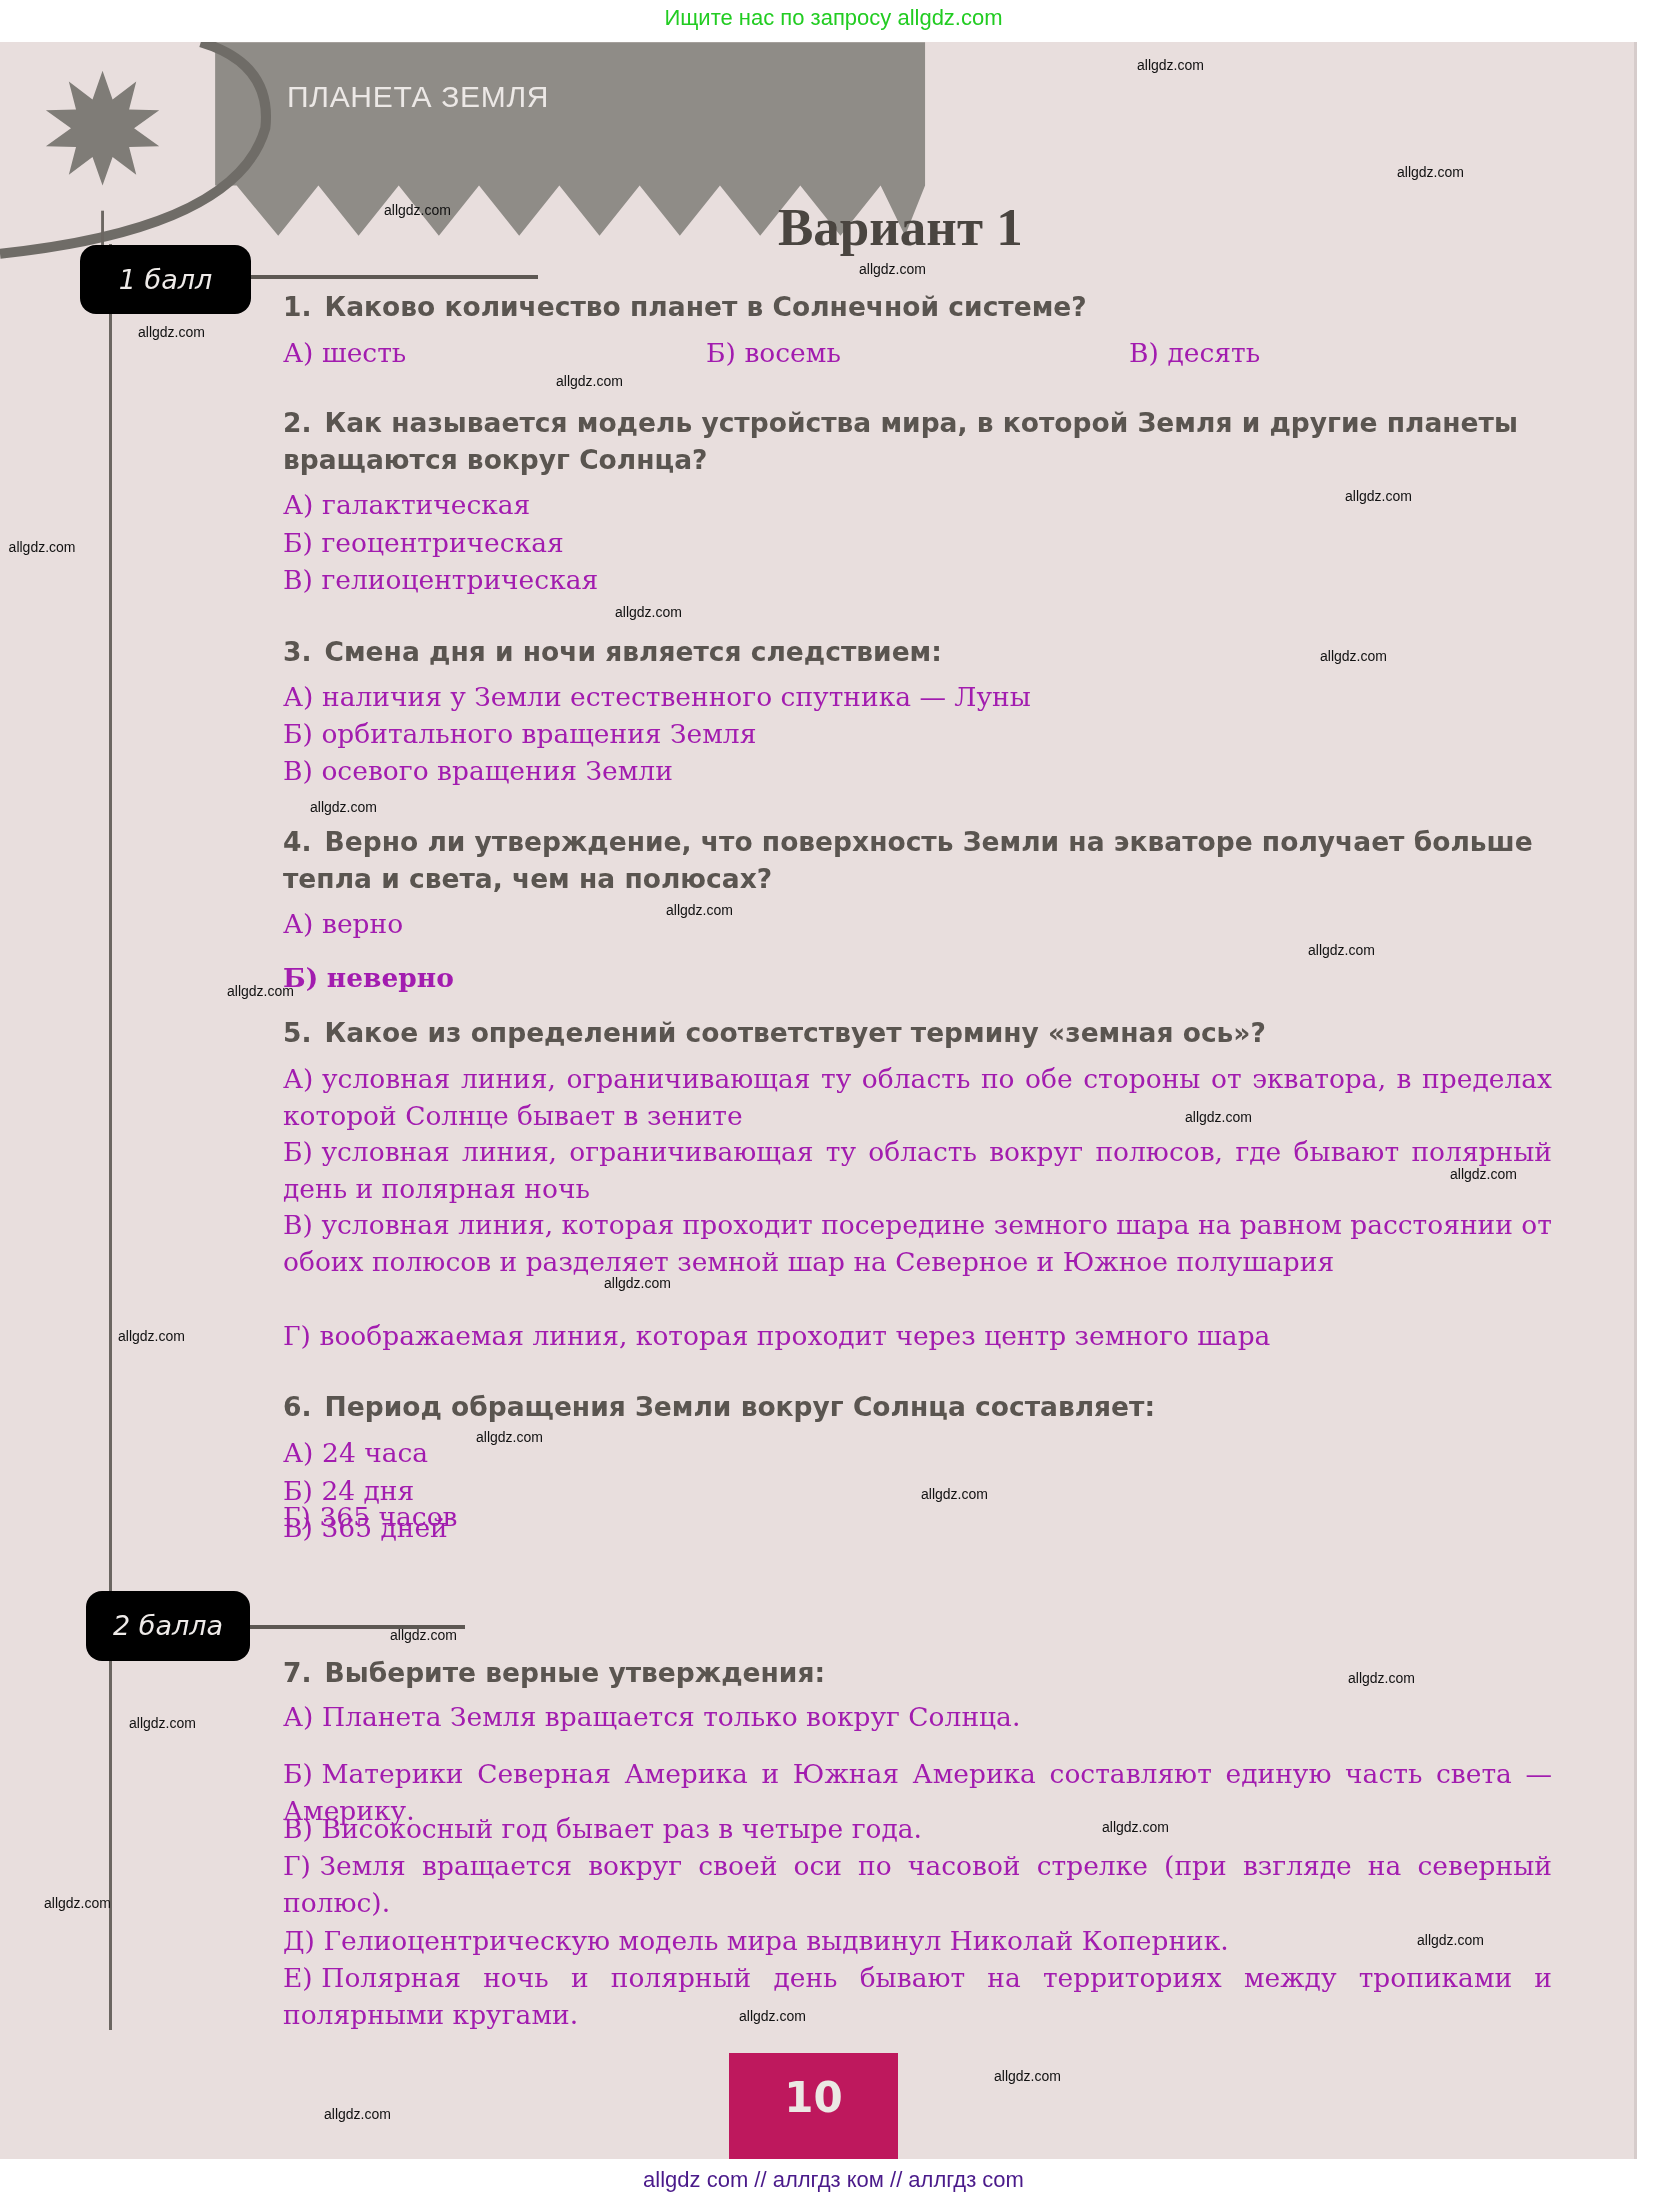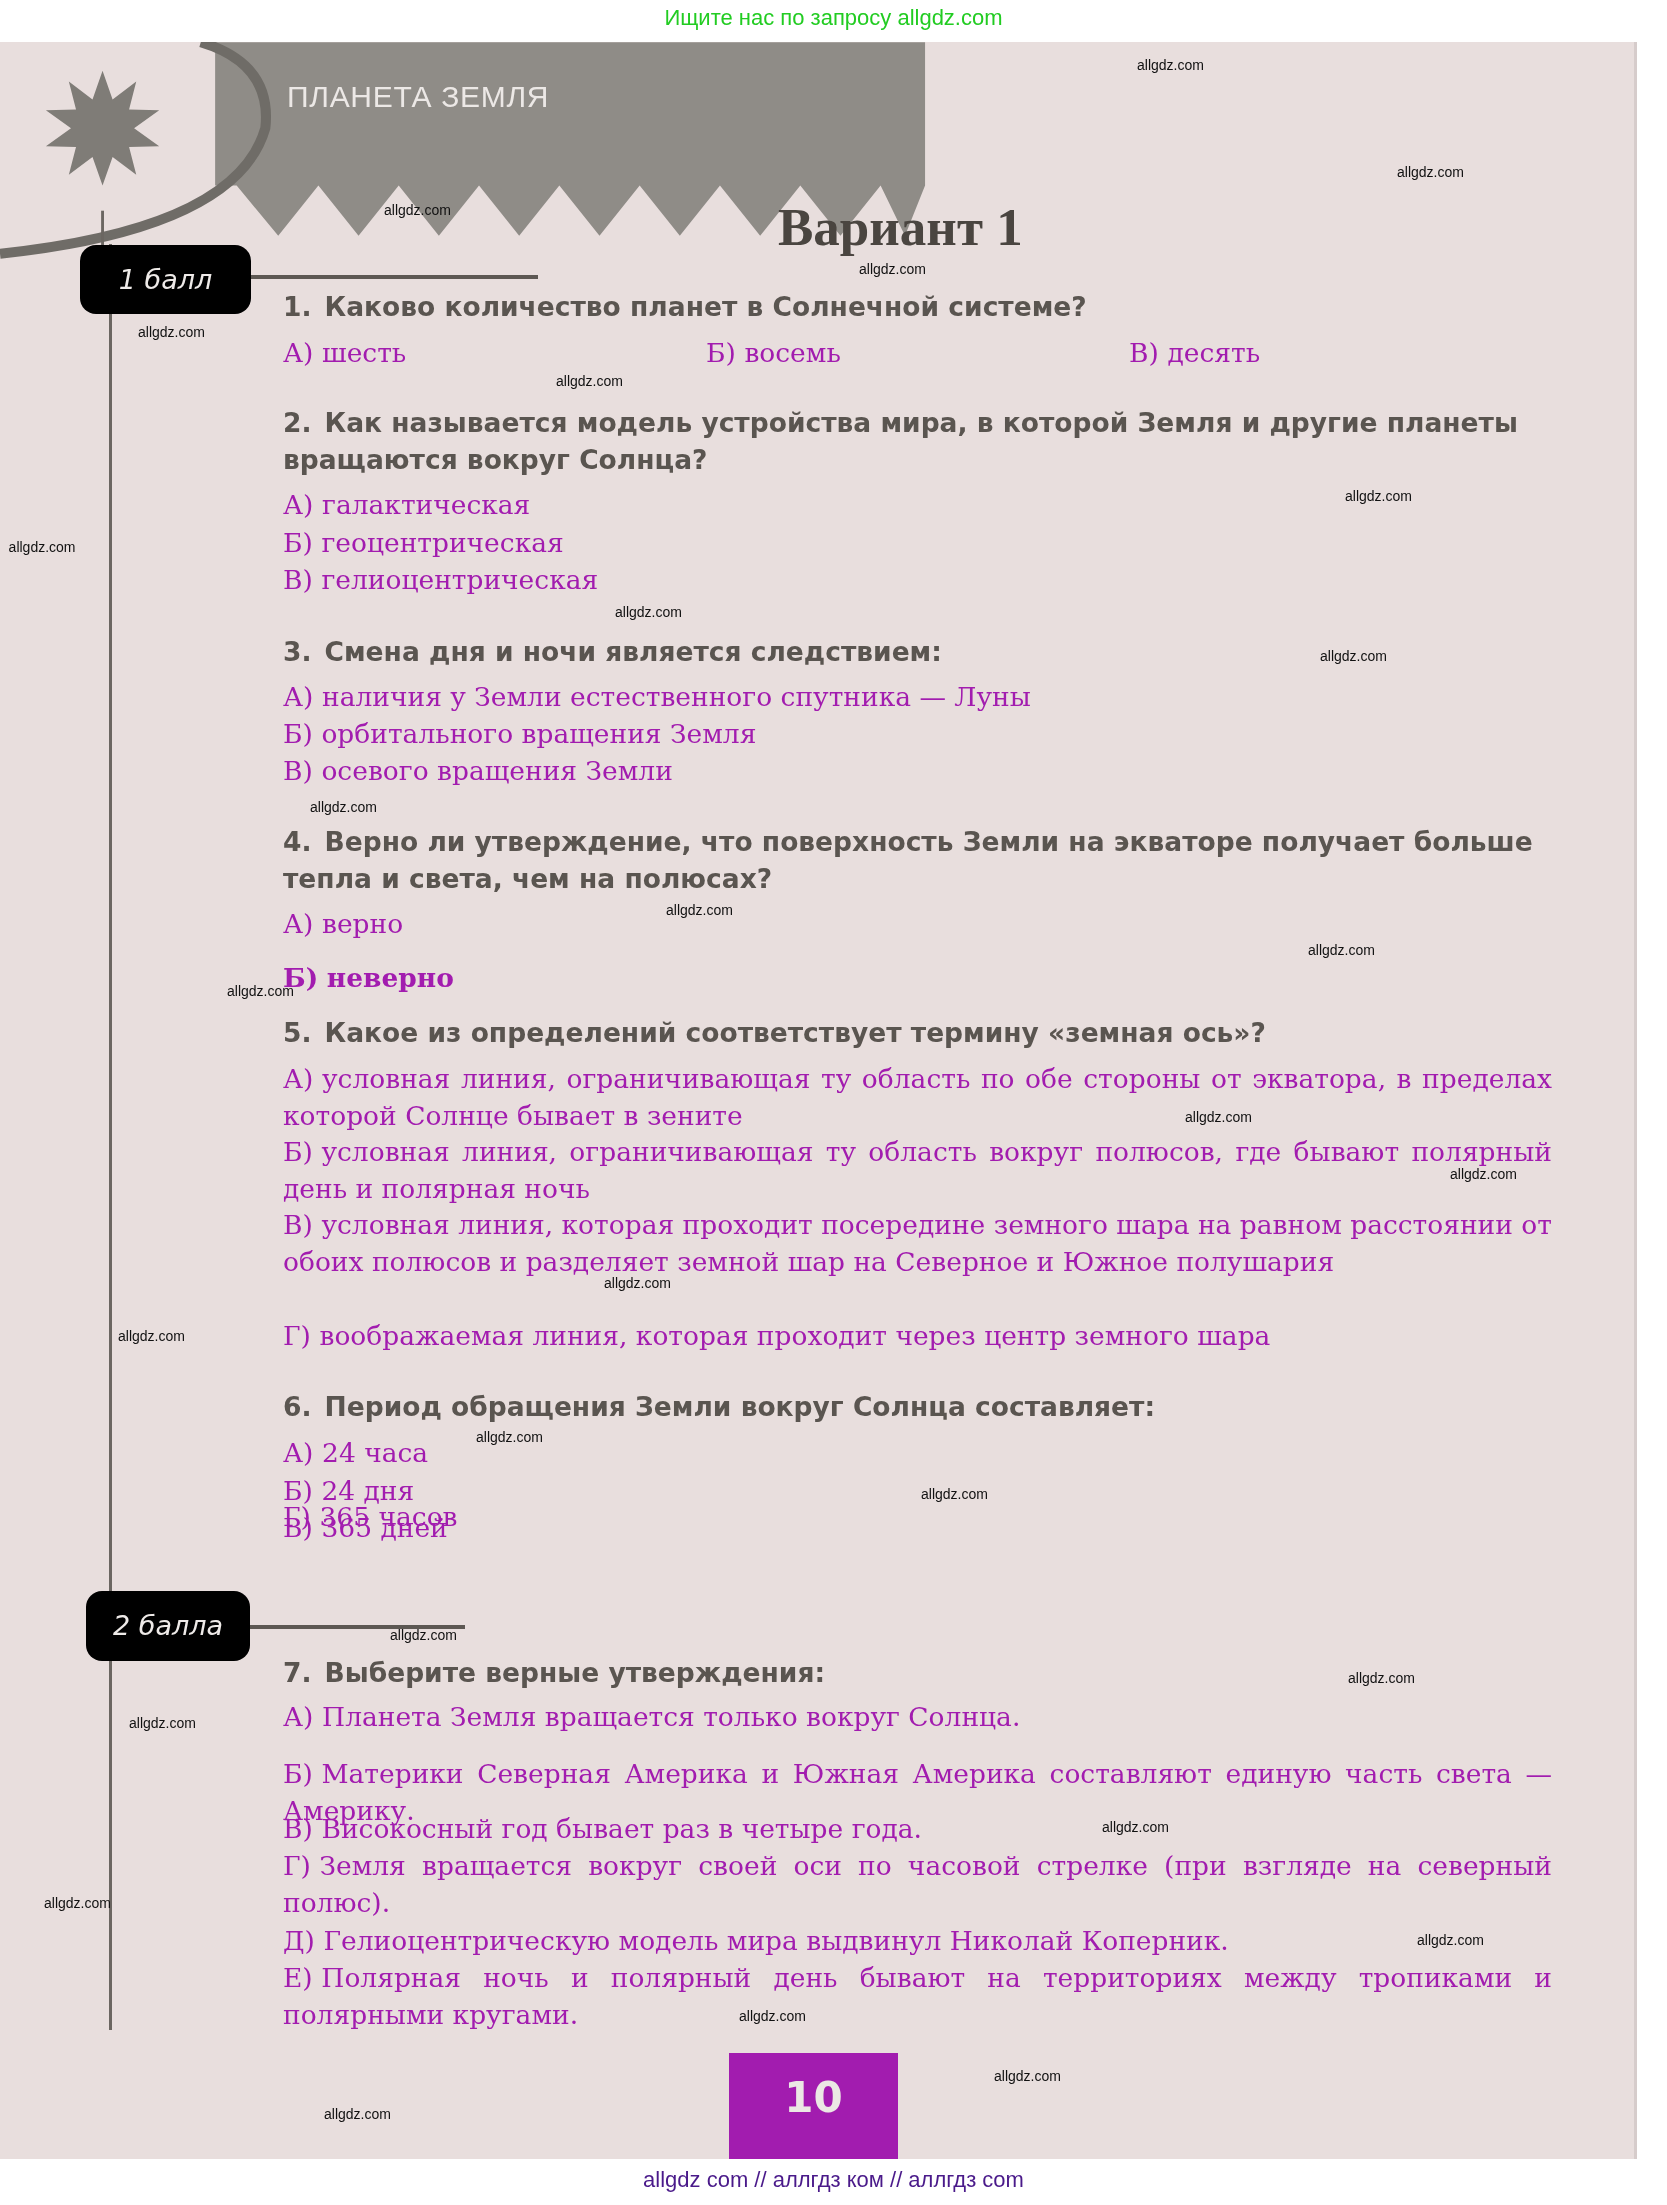--- a/index.html
+++ b/index.html
@@ -52,21 +52,21 @@
   .opt {
     position:absolute; left:283px; width:1269px;
     font-family:"DejaVu Serif", serif; font-size:26.5px; color:#a21caf; line-height:37px;
     text-align:justify;
   }
   .opt .lbl { margin-right:8.6px; }
   .wm {
     position:absolute; color:#111; font-family:"Liberation Sans", sans-serif; font-size:14px;
   }
   .page-num-box {
-    position:absolute; left:729px; top:2053px; width:169px; height:106px; background:#a21caf;
+    position:absolute; left:729px; top:2053px; width:169px; height:106px; background:#be185d;
     color:#ebe8e4; font-family:"DejaVu Sans", sans-serif; font-weight:bold; font-size:42px;
     text-align:center; line-height:90px;
   }
 </style>
 </head>
 <body>
 
 <div class="top-banner">Ищите нас по запросу allgdz.com</div>
 
 <div class="page"></div>

